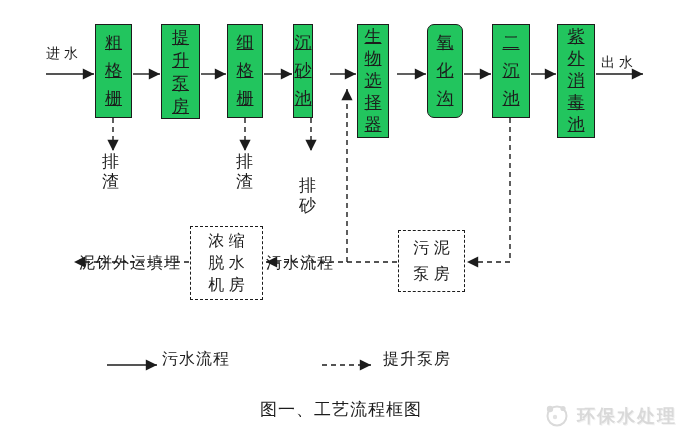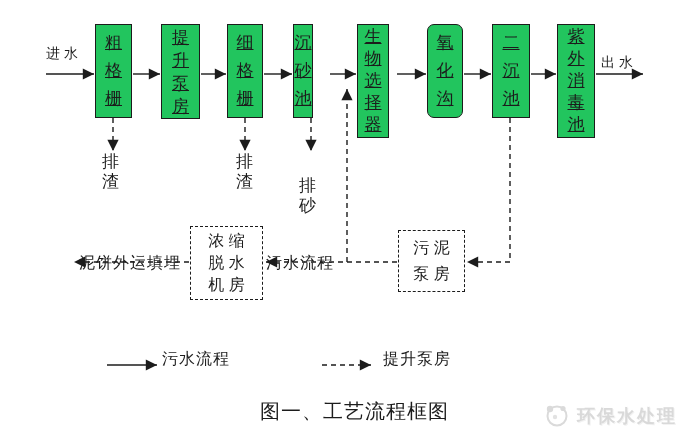--- a/index.html
+++ b/index.html
@@ -12,21 +12,21 @@
   .lh23 .vtext{line-height:23px;}
   .lh22 .vtext{line-height:22px;}
   .vlabel{position:absolute;width:1em;font-size:17px;line-height:20px;text-align:center;word-break:break-all;}
   .hlabel{position:absolute;font-size:14px;white-space:nowrap;}
   .slabel{position:absolute;font-size:16px;white-space:nowrap;letter-spacing:1px;}
   .dbox{position:absolute;border:1.5px dashed #1c1c1c;background:#fff;display:flex;align-items:center;justify-content:center;box-sizing:border-box;text-align:center;}
   .dbox span{font-size:16px;white-space:pre-line;}
   .dbox .lh26{line-height:26px;}
   .dbox .lh22{line-height:22px;}
   .legend-label{position:absolute;font-size:16px;letter-spacing:1px;white-space:nowrap;}
-  .figure-title{position:absolute;left:260px;top:398px;font-size:20px;letter-spacing:1px;white-space:nowrap;}
+  .figure-title{position:absolute;left:260px;top:398px;font-size:17px;letter-spacing:1px;white-space:nowrap;}
   .watermark{position:absolute;left:543px;top:402px;display:flex;align-items:center;color:#d9d9d9;}
   .watermark .wtext{font-size:18px;font-weight:bold;letter-spacing:2px;margin-left:7px;text-shadow:1px 1px 0 #f2f2f2;}
 </style>
 </head>
 <body>
 
 <div id="canvas">
 
   <svg class="lines" viewBox="0 0 688 445">
     <defs>

